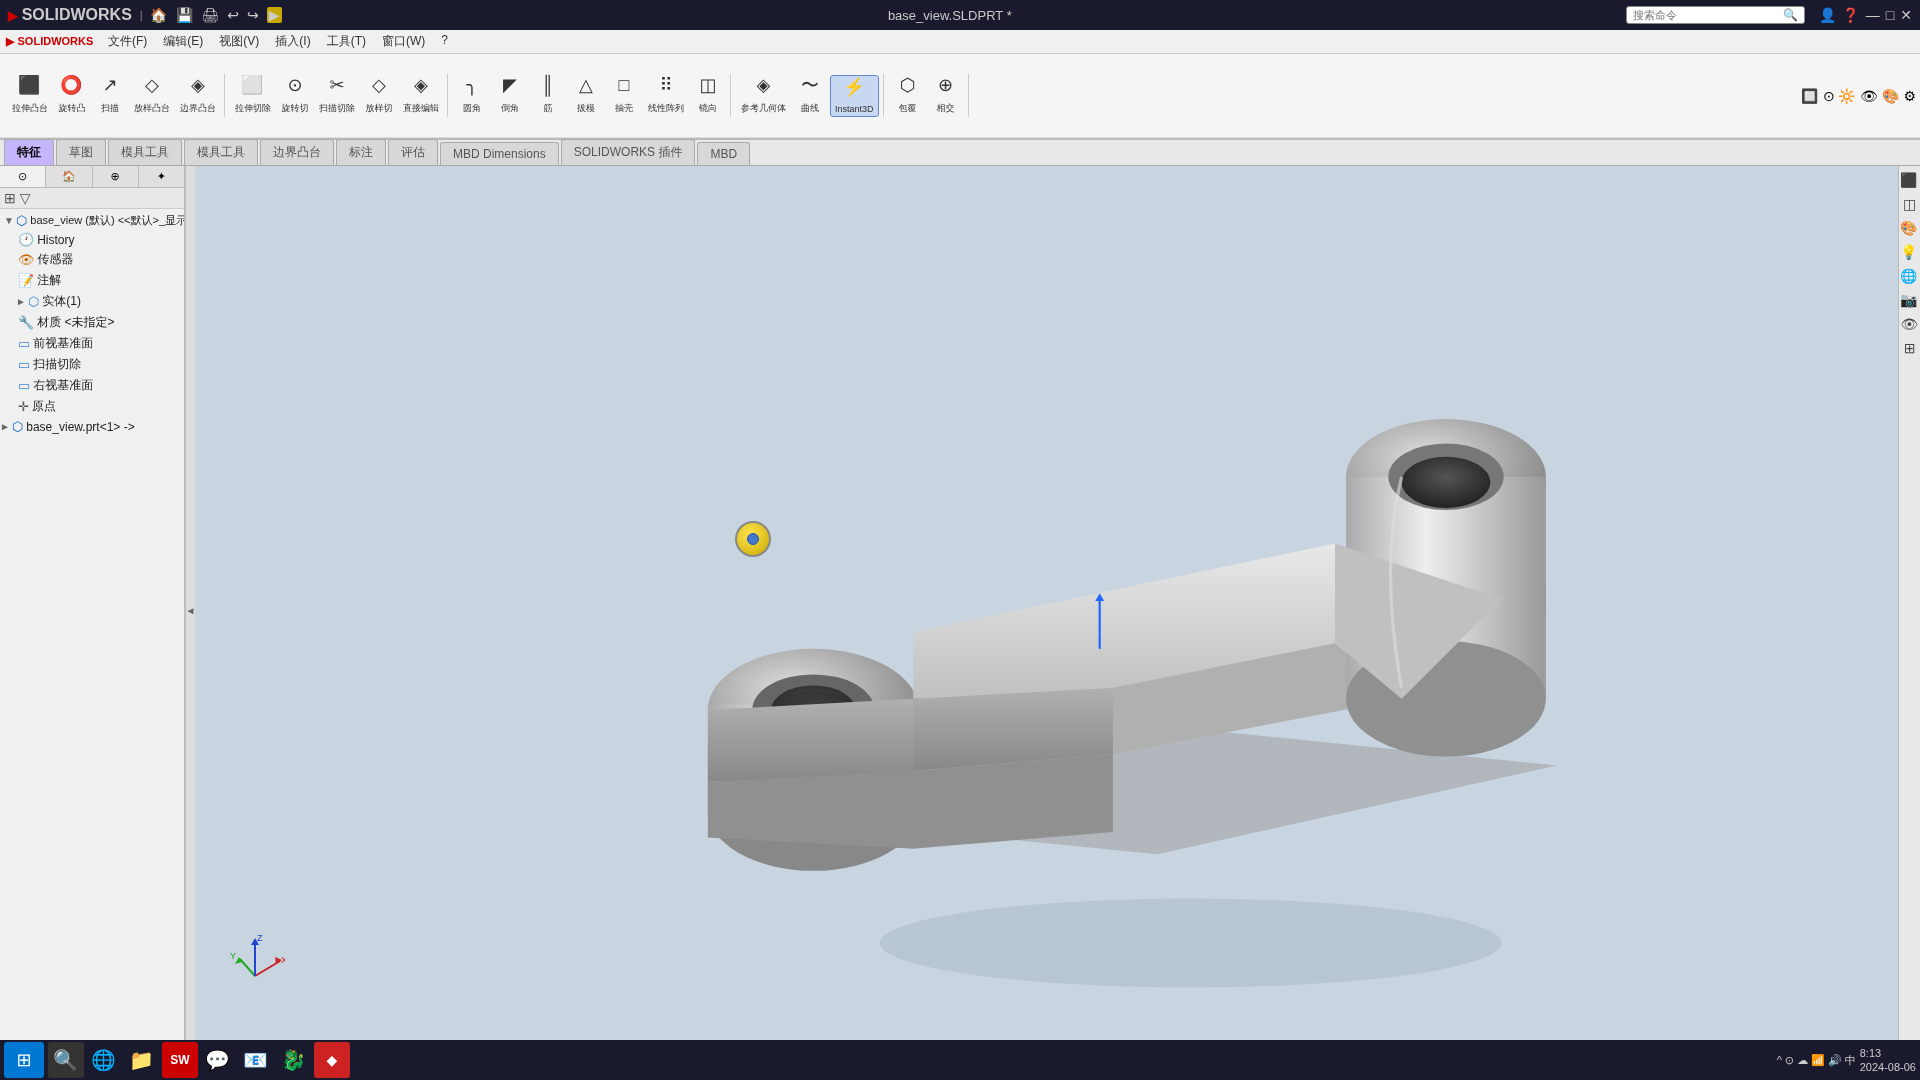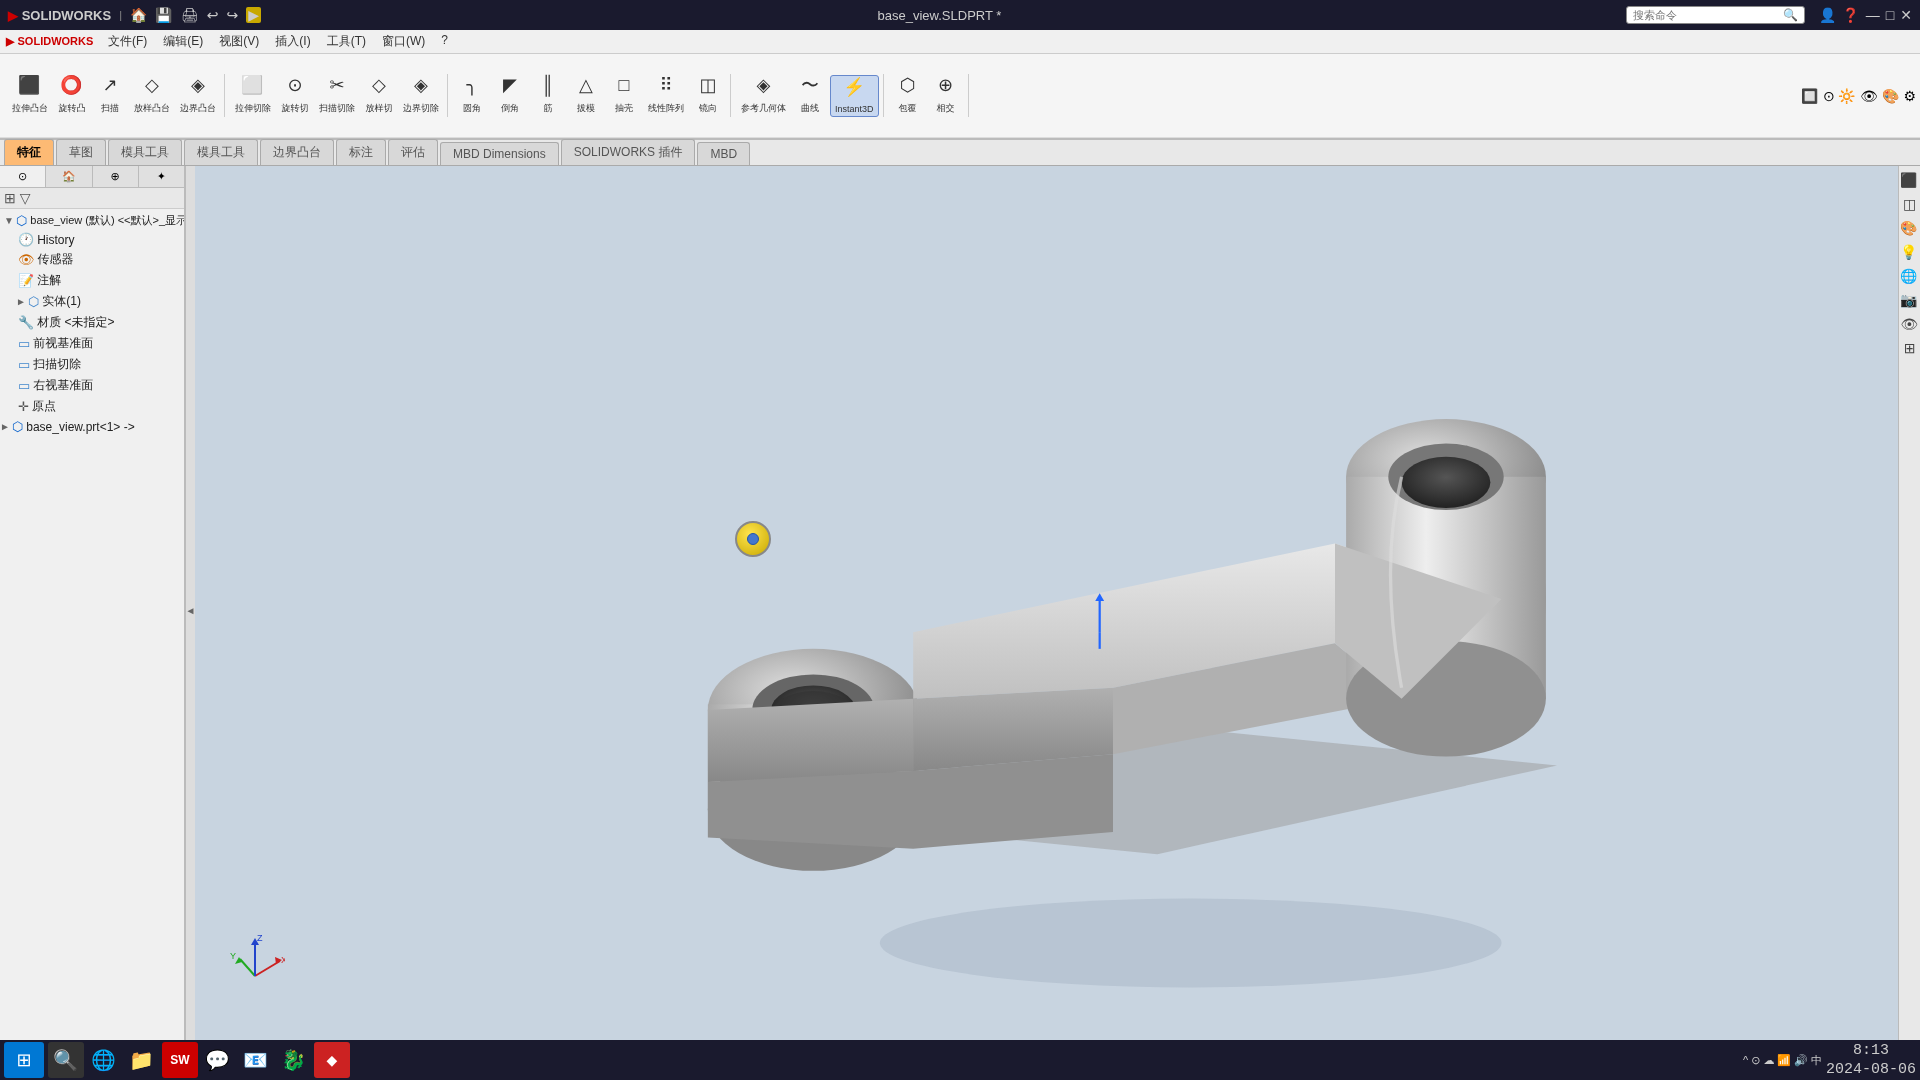--- a/index.html
+++ b/index.html
@@ -54,21 +54,21 @@
       display: flex; align-items: flex-end;
       border-bottom: 1px solid #aaa;
       padding-left: 4px;
     }
     .tab {
       padding: 4px 12px; cursor: pointer; font-size: 12px;
       border: 1px solid #aaa; border-bottom: none;
       background: #d8d8d8; color: #555; margin-right: 2px;
       border-radius: 3px 3px 0 0;
     }
-    .tab.active { background: #fdba74; color: #000; font-weight: bold; margin-top: 40px; }
+    .tab.active { background: #c4b5fd; color: #000; font-weight: bold; margin-top: 40px; }
 
     
     #main { display: flex; width: 100%; height: calc(1080px - 30px - 24px - 86px - 26px - 26px); }
 
     
     #sidebar {
       width: 185px; min-width: 185px; background: #f0f0f0;
       border-right: 1px solid #bbb;
       display: flex; flex-direction: column;
       overflow: hidden;
@@ -181,21 +181,21 @@
     }
     .filter-icon { font-size: 14px; color: #555; cursor: pointer; margin-right: 4px; }
   </style>
 </head>
 <body>
 
 <div id="titlebar">
   <div class="left">
 
     <span style="color:#cc0000; font-weight:bold; font-size:13px;">
-      <span style="color:#cc0000">▶</span> <span style="font-size:13px; color:#ccc">SOLIDWORKS</span>
+      <span style="color:#cc0000">▶</span> <span style="font-size:16px; color:#ccc">SOLIDWORKS</span>
     </span>
     <span style="color:#888; font-size:11px;">|</span>
 
     <span style="font-size:14px; cursor:pointer;">🏠</span>
     <span style="font-size:14px; cursor:pointer;">💾</span>
     <span style="font-size:14px; cursor:pointer;">🖨</span>
     <span style="font-size:14px; cursor:pointer;">↩</span>
     <span style="font-size:14px; cursor:pointer;">↪</span>
     <span style="font-size:14px; cursor:pointer; background:#c8a800; padding: 0 2px; border-radius:2px;">▶</span>
   </div>
@@ -268,21 +268,21 @@
       <div class="toolbar-btn">
         <span class="icon">✂</span>
         <span class="label">扫描切除</span>
       </div>
       <div class="toolbar-btn">
         <span class="icon">◇</span>
         <span class="label">放样切</span>
       </div>
       <div class="toolbar-btn">
         <span class="icon">◈</span>
-        <span class="label">边界切除</span>
+        <span class="label">直接编辑</span>
       </div>
     </div>
 
     <div class="toolbar-group">
       <div class="toolbar-btn">
         <span class="icon">╮</span>
         <span class="label">圆角</span>
       </div>
       <div class="toolbar-btn">
         <span class="icon">◤</span>
@@ -608,18 +608,18 @@
     <div style="width:36px; height:36px; display:flex; align-items:center; justify-content:center; cursor:pointer; border-radius:3px;">
       <span style="font-size:20px;">🐉</span>
     </div>
     <div style="width:36px; height:36px; display:flex; align-items:center; justify-content:center; cursor:pointer; border-radius:3px; background:#cc2222;">
       <span style="font-size:14px; color:white;">◆</span>
     </div>
   </div>
 
   <div style="margin-left:auto; display:flex; align-items:center; gap:4px;">
     <span style="color:#ccc; font-size:11px;">^ ⊙ ☁ 📶 🔊 中</span>
-    <div style="text-align:center; color:#ccc; font-size:15px; line-height:1.3;font-family:Liberation Mono, monospace;">
+    <div style="text-align:left; color:#ccc; font-size:11px; line-height:1.3;">
       <div>8:13</div>
       <div>2024-08-06</div>
     </div>
   </div>
 </div>
 
 </body></html>

